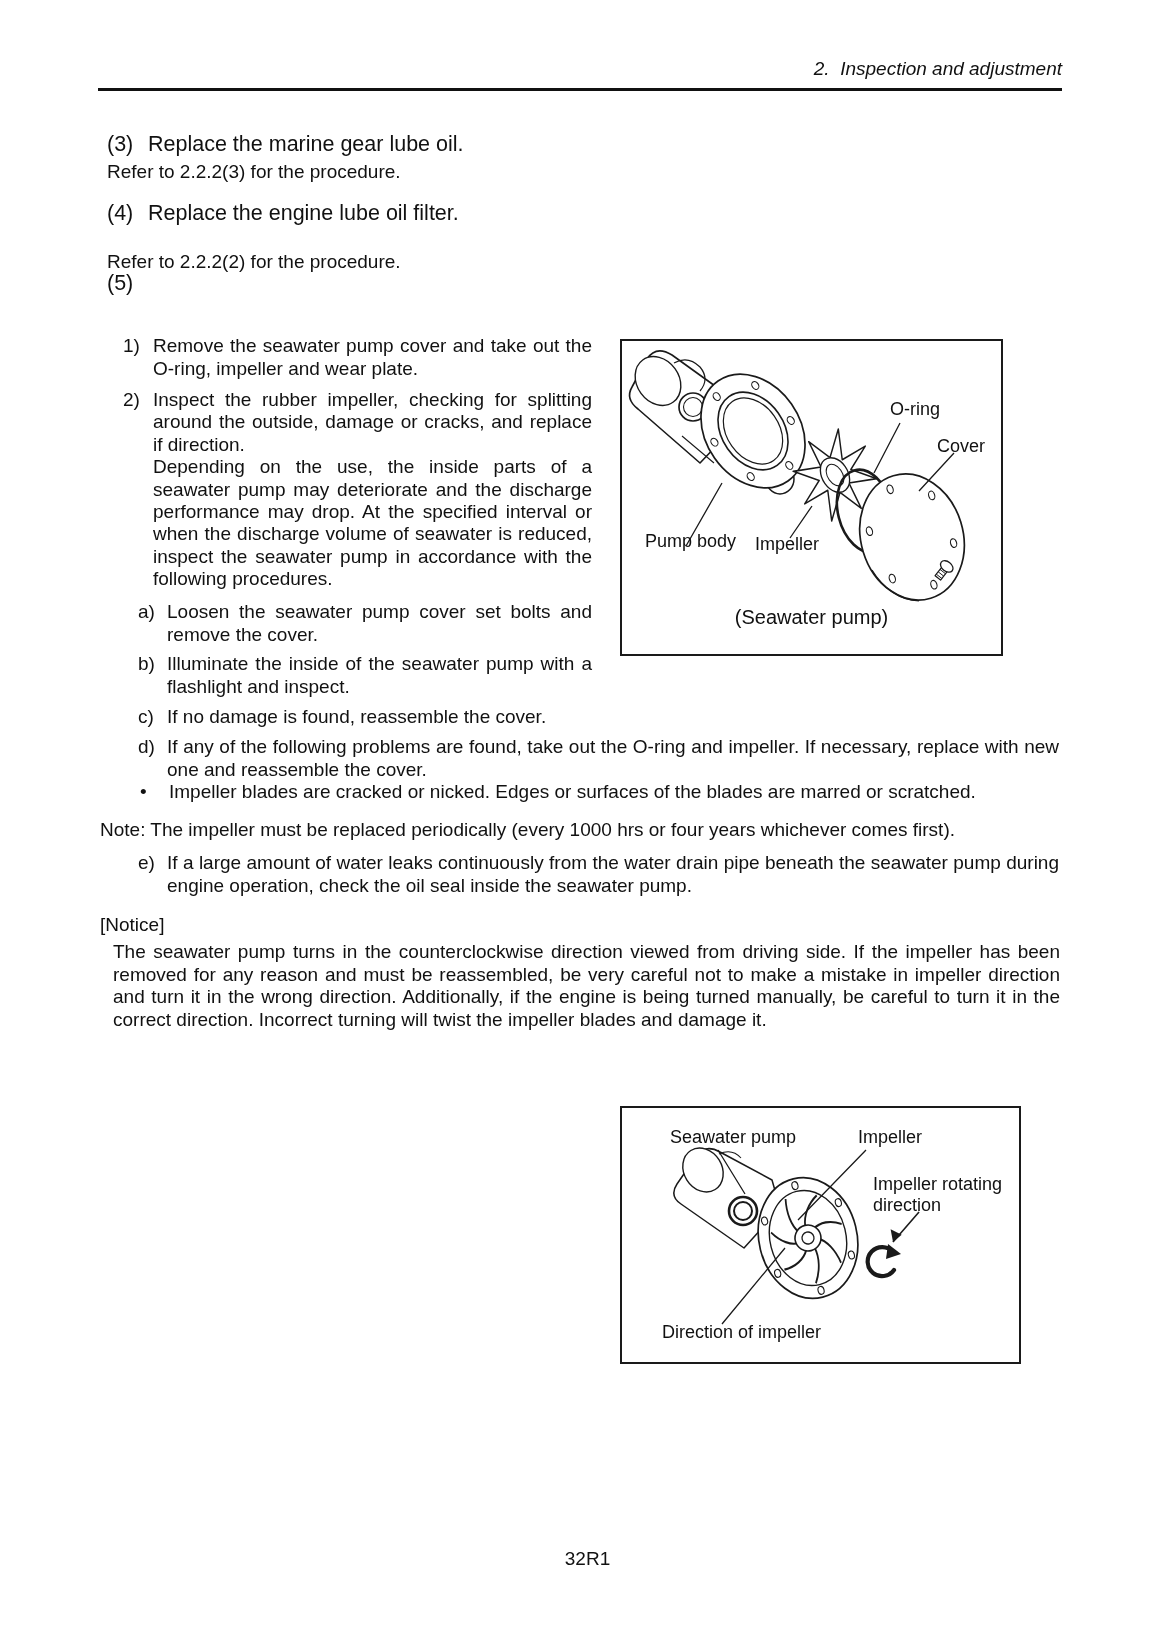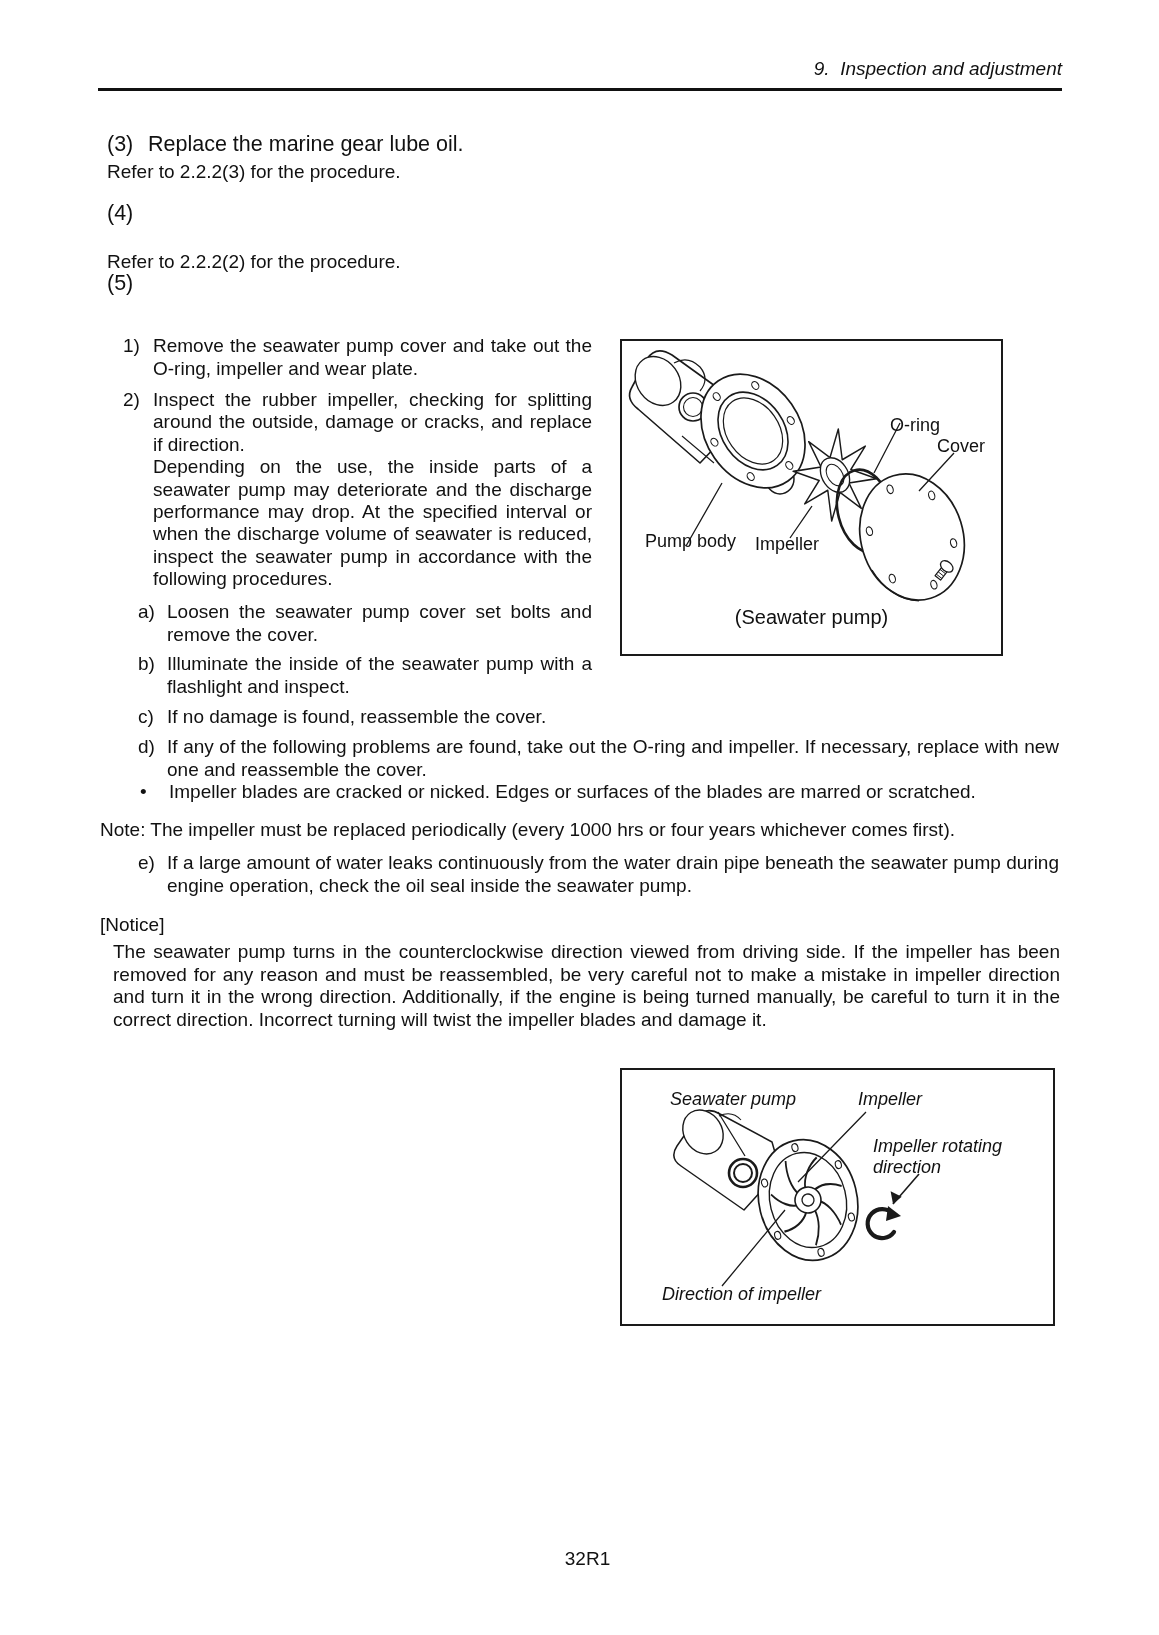--- a/index.html
+++ b/index.html
@@ -26,31 +26,32 @@
   .fig-label.wrap { white-space:normal; }
   .fig-caption { position:absolute; width:100%; text-align:center; font-size:20px; }
   .footer { width:100%; text-align:center; font-size:19px; }
   svg { position:absolute; left:0; top:0; }
 </style>
 </head>
 <body>
 
 <div class="page">
 
-  <div class="abs hdr" style="left:600px; top:58px; width:462px;">9.  Inspection and adjustment</div>
+  <div class="abs hdr" style="left:600px; top:58px; width:462px;">2.  Inspection and adjustment</div>
   <div class="abs rule" style="left:98px; top:88px; width:964px;"></div>
 
   <div class="abs h-row" style="left:107px; top:129px; width:520px;">
     <span class="h-num">(3)</span>
     <span>Replace the marine gear lube oil.</span>
   </div>
   <div class="abs body-txt" style="left:107px; top:161px;">Refer to 2.2.2(3) for the procedure.</div>
 
   <div class="abs h-row" style="left:107px; top:198px; width:520px;">
     <span class="h-num">(4)</span>
+    <span>Replace the engine lube oil filter.</span>
   </div>
   <div class="abs body-txt" style="left:107px; top:230px;margin-top:21px;">Refer to 2.2.2(2) for the procedure.</div>
 
   <div class="abs h-row" style="left:107px; top:268px; width:475px;">
     <span class="h-num">(5)</span>
   </div>
 
   <div class="abs step-row body-txt" style="left:123px; top:334px; width:469px; line-height:23px;">
     <span class="step-num">1)</span>
     <span class="jt" style="flex:1;">Remove the seawater pump cover and take out the O-ring, impeller and wear plate.</span>
@@ -142,28 +143,28 @@
 
         <g transform="translate(322,229) rotate(38)">
           <rect x="-3.5" y="-1" width="7" height="11" stroke-width="1.2"></rect>
           <path d="M-3.5 2 H3.5 M-3.5 5 H3.5 M-3.5 8 H3.5" stroke-width="0.9" fill="none"></path>
           <ellipse cx="0" cy="-4.5" rx="7" ry="4.8" stroke-width="1.3"></ellipse>
         </g>
 
         <path d="M64 205 L100 142 M168 197 L190 165 M278 82 L252 132 M332 112 L297 150" fill="none" stroke-width="1.3"></path>
       </g>
     </svg>
-    <div class="fig-label" style="left:268px; top:58px;margin-top:16px;">O-ring</div>
+    <div class="fig-label" style="left:268px; top:58px;">O-ring</div>
     <div class="fig-label" style="left:315px; top:95px;">Cover</div>
     <div class="fig-label" style="left:23px;  top:190px;">Pump body</div>
     <div class="fig-label" style="left:133px; top:193px;">Impeller</div>
     <div class="fig-caption" style="top:265px;">(Seawater pump)</div>
   </div>
 
-  <div class="abs figure" style="left:620px; top:1068px; width:435px; height:258px;font-style:italic;">
+  <div class="abs figure" style="left:620px; top:1106px; width:401px; height:258px;">
     <svg width="379" height="254" viewBox="0 0 379 254">
       <g stroke="#1a1a1a" fill="#fff" stroke-linejoin="round">
 
         <path d="M 150 72 L 98 44 Q 84 36 75 47 L 55 76 Q 47 88 59 96 L 122 140 L 158 100 Z" stroke-width="1.5"></path>
         <ellipse cx="81" cy="62" rx="19" ry="23" transform="rotate(-32 81 62)" stroke-width="1.4"></ellipse>
         <path d="M 97 46 Q 110 40 119 50" fill="none" stroke-width="1.1"></path>
 
         <circle cx="121" cy="103" r="14" stroke-width="2.6"></circle>
         <circle cx="121" cy="103" r="9" fill="none" stroke-width="2"></circle>
 

